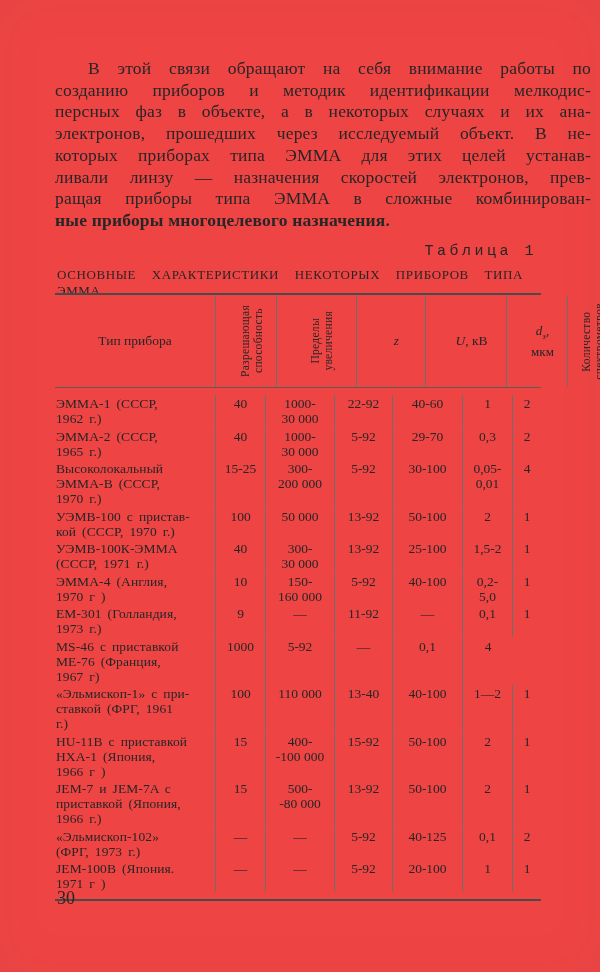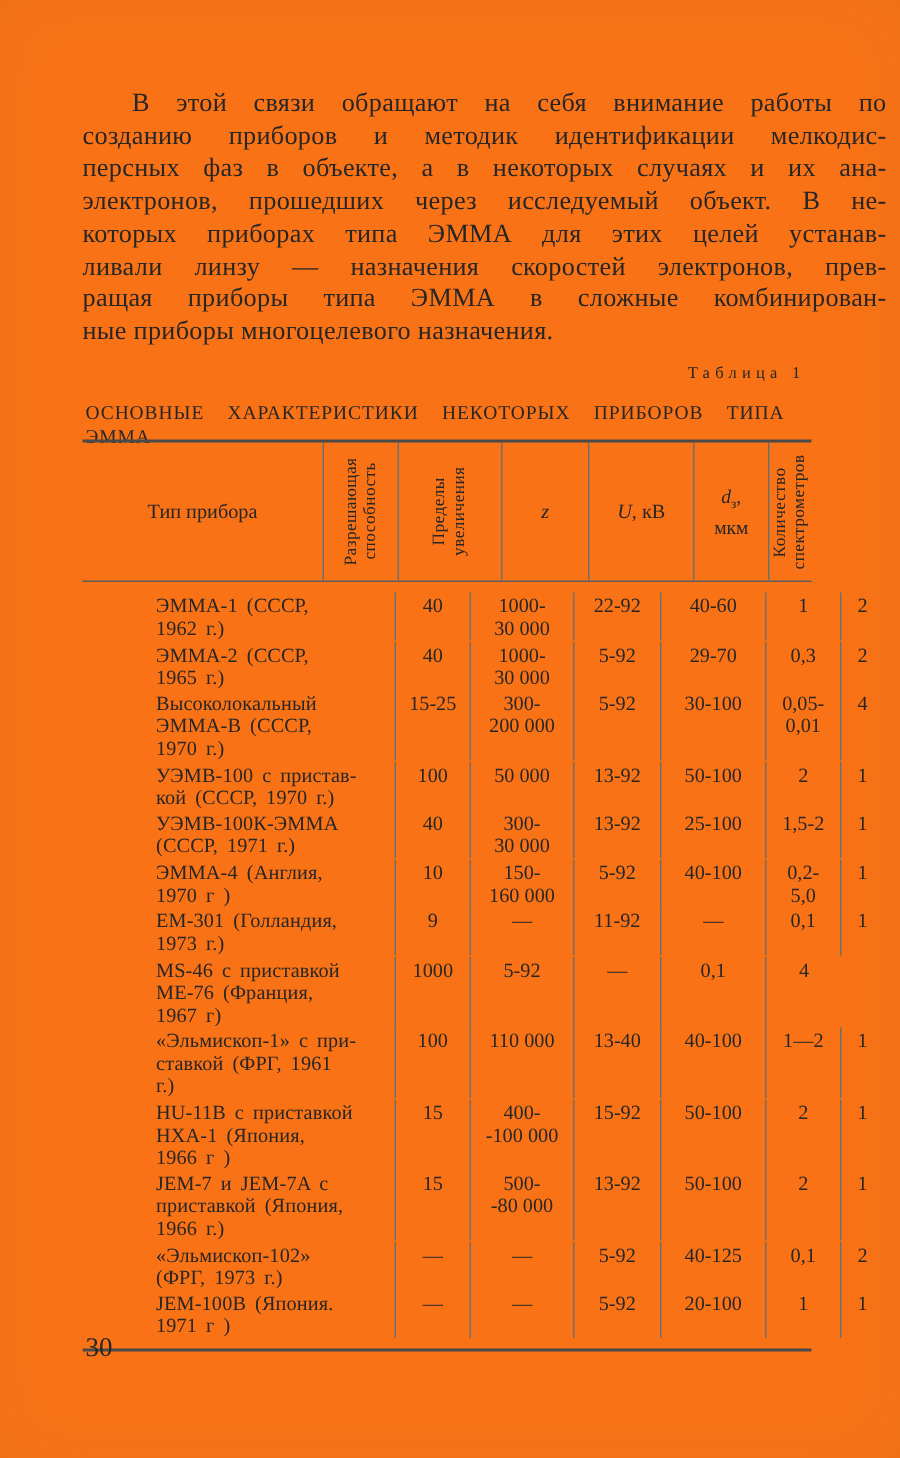--- a/index.html
+++ b/index.html
@@ -6,58 +6,59 @@
   body{
     width:600px;height:972px;
     background:#f3f3f1;
     font-family:"Liberation Serif", serif;
     color:#262626;
     overflow:hidden;
   }
   .page{
     position:relative;
     width:600px;height:972px;
-    background:#f97316;
+    background:#ef4444;
     box-shadow:inset 0 0 50px rgba(80,80,75,0.06);
   }
 
   
   .paragraph{
     position:absolute;left:55px;top:58px;width:536px;
     font-size:17.5px;line-height:21.7px;
     letter-spacing:0.2px;
   }
   .pline{
     text-align:justify;
     text-align-last:justify;
     white-space:nowrap;
   }
   .pline.first{text-indent:33px;}
-  .pline.last{text-align-last:left;}
+  .pline.last{text-align-last:left;font-weight:bold;}
 
   
   .table-label{
     position:absolute;left:55px;top:243px;width:482px;
     text-align:right;
-    font-size:11px;letter-spacing:3.5px;
+    font-size:15px;letter-spacing:3.5px;font-family:Liberation Mono, monospace;
   }
   .table-title{
     position:absolute;left:57px;top:267px;width:466px;
     font-size:13px;letter-spacing:0.6px;
     text-align:justify;text-align-last:justify;
   }
 
   
   .tbl{
     position:absolute;left:55px;top:293px;width:486px;
     border-top:2px solid #4a4a48;
   }
   .grid7{
     display:grid;
     grid-template-columns:161px 50px 69px 58px 70px 50px 28px;
+    gap:11px;
   }
   .thead{
     height:92px;
     border-bottom:1px solid #5c5c5a;
   }
   .hcell{
     border-right:1px solid #6e6e6c;
     display:flex;align-items:center;justify-content:center;
     text-align:center;
     font-size:13.5px;
@@ -87,21 +88,21 @@
     padding-top:1px;
     min-height:100%;
   }
   .tc.name{
     text-align:left;
     word-spacing:2.5px;
     padding-left:1px;
     letter-spacing:0.1px;
   }
   .tc.end{border-right:none;}
-  .trow{display:grid;grid-template-columns:161px 50px 69px 58px 70px 50px 28px;align-items:stretch;margin-left:48px;}
+  .trow{display:grid;grid-template-columns:161px 50px 69px 58px 70px 50px 28px;align-items:stretch;}
 
   
   .page-number{
     position:absolute;left:57px;top:888px;
     font-size:18px;
   }
 </style>
 </head>
 <body>
 

